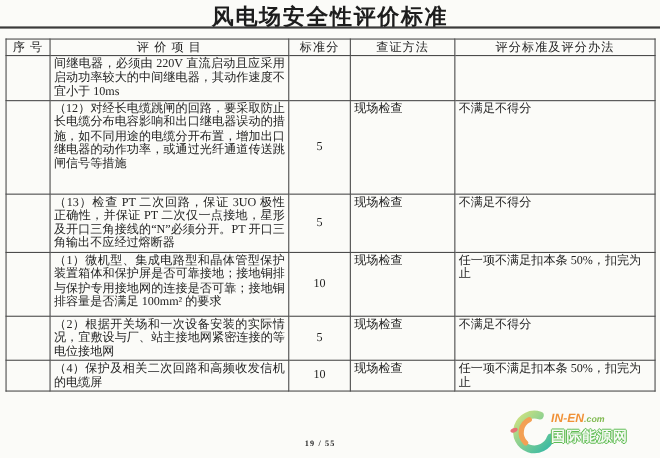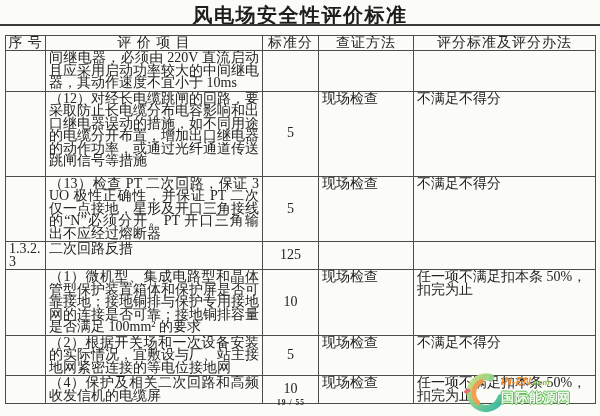--- a/index.html
+++ b/index.html
@@ -15,21 +15,21 @@
   .title-rule{
     position:absolute;top:24px;left:0;width:600px;height:0;
     border-top:2px solid #3a3a3a;
   }
   table.eval{
     position:absolute;left:5px;top:35px;width:590px;
     border-collapse:collapse;table-layout:fixed;
   }
   table.eval th, table.eval td{
     border:1px solid #4c4c4c;
-    font-size:14px;line-height:12.5px;
+    font-size:11px;line-height:12.5px;
     padding:1px 3px;
     font-weight:normal;
     overflow:hidden;
     word-break:break-all;
   }
   table.eval thead tr{height:15px;}
   table.eval th{text-align:center;vertical-align:middle;padding:0;letter-spacing:1px;}
   td.c-no{vertical-align:top;text-align:left;padding-left:3px;}
   td.c-item{vertical-align:top;text-align:justify;text-justify:inter-ideograph;padding:1px 4px;}
   td.c-score{text-align:center;vertical-align:middle;}
@@ -94,27 +94,20 @@
       <td class="c-method">现场检查</td>
       <td class="c-crit">不满足不得分</td>
     </tr>
     <tr class="r2">
       <td class="c-no"></td>
       <td class="c-item">（13）检查 PT 二次回路，保证 3UO 极性正确性，并保证 PT 二次仅一点接地，星形及开口三角接线的“N”必须分开。PT 开口三角输出不应经过熔断器</td>
       <td class="c-score">5</td>
       <td class="c-method">现场检查</td>
       <td class="c-crit">不满足不得分</td>
     </tr>
-    <tr class="r3">
-      <td class="c-no">1.3.2.3</td>
-      <td class="c-item">二次回路反措</td>
-      <td class="c-score">125</td>
-      <td class="c-method"></td>
-      <td class="c-crit"></td>
-    </tr>
     <tr class="r4">
       <td class="c-no"></td>
       <td class="c-item">（1）微机型、集成电路型和晶体管型保护装置箱体和保护屏是否可靠接地；接地铜排与保护专用接地网的连接是否可靠；接地铜排容量是否满足 100mm² 的要求</td>
       <td class="c-score">10</td>
       <td class="c-method">现场检查</td>
       <td class="c-crit">任一项不满足扣本条 50%，扣完为止</td>
     </tr>
     <tr class="r5">
       <td class="c-no"></td>
       <td class="c-item">（2）根据开关场和一次设备安装的实际情况，宜敷设与厂、站主接地网紧密连接的等电位接地网</td>

